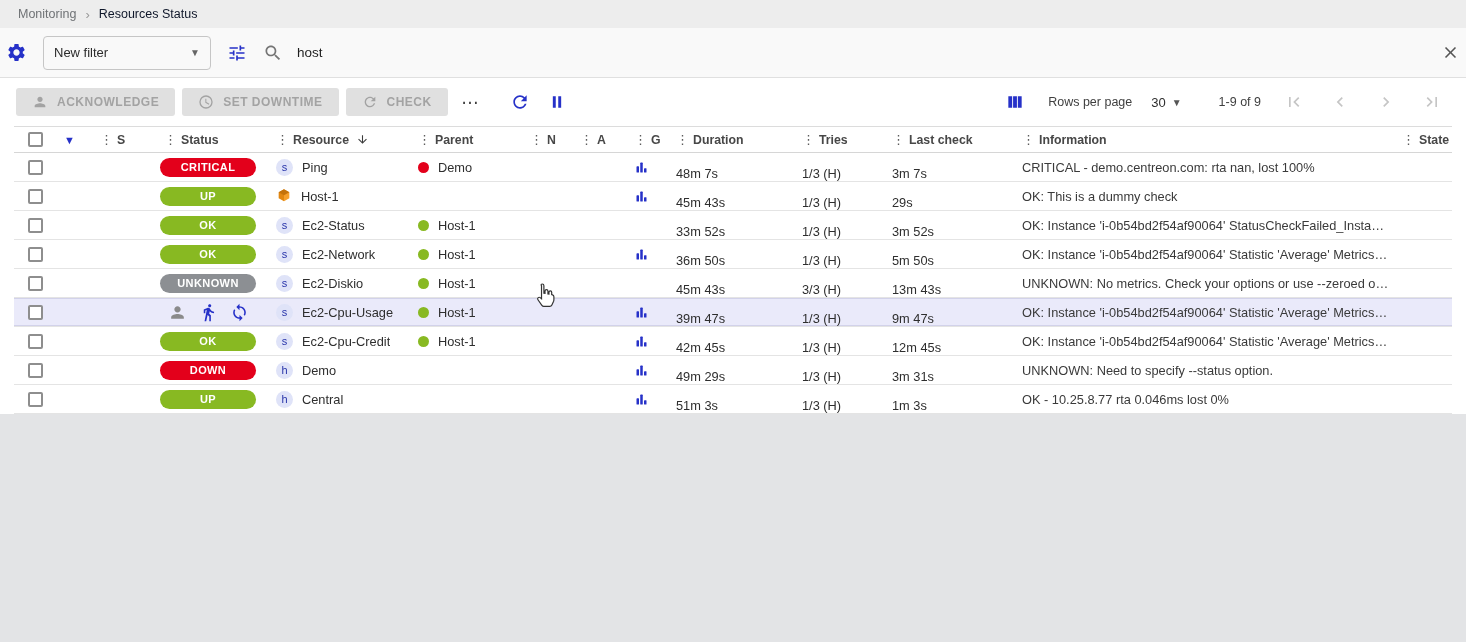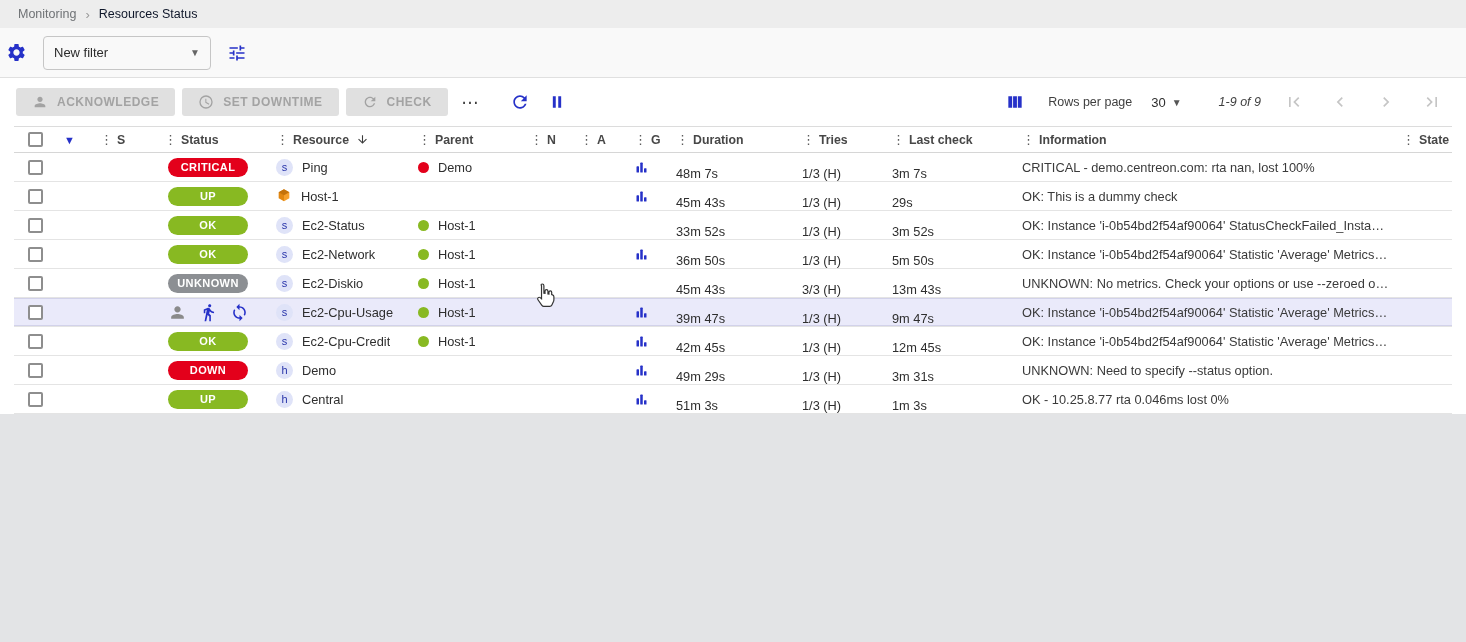--- a/index.html
+++ b/index.html
@@ -60,21 +60,21 @@
     font-size:17px; color:#3c3c3c; cursor:pointer; letter-spacing:2px;
   }
   .icon-btn { background:none; border:none; cursor:pointer; display:flex; align-items:center; }
   .icon-btn svg { width:20px; height:20px; fill:var(--accent,#2631c8); }
   .refresh-btn { margin-left:16px; }
   .pause-btn { margin-left:10px; }
   .columns-btn { margin-left:auto; }
   .rpp-label { font-size:12.5px; color:#3f3f3f; margin:0 12px 0 16px; }
   .rpp-select { display:flex; align-items:center; gap:6px; font-size:13px; color:#2e2e2e; cursor:pointer; }
   .rpp-select .caret { color:#555; font-size:10px; }
-  .range-label { font-size:12.5px; color:#3f3f3f; margin:0 16px 0 30px;font-style:italic; }
+  .range-label { font-size:12.5px; color:#3f3f3f; margin:0 16px 0 30px; }
   .pager { display:flex; align-items:center; gap:26px; padding-right:8px; }
   .pager .pg { background:none; border:none; display:flex; align-items:center; }
   .pager .pg svg { width:20px; height:20px; fill:#c5c5c5; }
 
   
   .table { padding:0 14px; background:#fff; }
   .thead, .row {
     display:grid;
     grid-template-columns: 44px 30px 64px 112px 142px 112px 50px 54px 42px 126px 90px 130px 1fr 62px;
     align-items:center;
@@ -95,21 +95,21 @@
     background:#fff; display:inline-block; cursor:pointer;
   }
   .row { height:29px; border-bottom:1px solid #e4e4e4; font-size:12.8px; color:#2e2e2e; background:#fff; }
   .row.selected {
     background:var(--selected-bg,#eaeafa);
     box-shadow: inset 0 1px 0 #d2d2ea, inset 0 -1px 0 #d2d2ea;
   }
   .status-cell { justify-content:center; padding-left:0; gap:12px; }
   .pill {
     display:inline-flex; align-items:center; justify-content:center;
-    width:80px; height:19px; border-radius:10px;
+    width:96px; height:19px; border-radius:10px;
     color:#fff; font-size:11px; font-weight:bold; letter-spacing:.4px;
   }
   .pill-ok { background:var(--ok,#88b922); }
   .pill-critical { background:var(--critical,#e3001b); }
   .pill-unknown { background:var(--unknown,#8c8f93); }
   .state-icon { width:19px; height:19px; display:inline-flex; }
   .state-icon svg { width:19px; height:19px; }
   .si-gray svg { fill:#8a8a8a; }
   .si-accent svg { fill:var(--accent,#2631c8); }
   .res-cell { gap:9px; }
@@ -147,20 +147,33 @@
   </span>
   <div class="filter-select">
     <span>New filter</span>
     <span class="caret">▼</span>
   </div>
   <span class="tune-icon">
     <svg viewBox="0 0 24 24">
         <path d="M3 17v2h6v-2H3zM3 5v2h10V5H3zm10 16v-2h8v-2h-8v-2h-2v6h2zM7 9v2H3v2h4v2h2V9H7zm14 4v-2H11v2h10zm-6-4h2V7h4V5h-4V3h-2v6z"></path>
       </svg>
   </span>
+  <div class="search-wrap">
+    <span class="search-icon">
+      <svg viewBox="0 0 24 24">
+          <path d="M15.5 14h-.79l-.28-.27C15.41 12.59 16 11.11 16 9.5 16 5.91 13.09 3 9.5 3S3 5.91 3 9.5 5.91 16 9.5 16c1.61 0 3.09-.59 4.23-1.57l.27.28v.79l5 4.99L20.49 19l-4.99-5zm-6 0C7.01 14 5 11.99 5 9.5S7.01 5 9.5 5 14 7.01 14 9.5 11.99 14 9.5 14z"></path>
+        </svg>
+    </span>
+    <input class="search-input" type="text" value="host" style="">
+    <span class="close-icon">
+      <svg viewBox="0 0 24 24">
+          <path d="M19 6.41L17.59 5 12 10.59 6.41 5 5 6.41 10.59 12 5 17.59 6.41 19 12 13.41 17.59 19 19 17.59 13.41 12z"></path>
+        </svg>
+    </span>
+  </div>
 </div>
 
 <div class="content">
 
   <div class="toolbar">
     <button class="btn" disabled="">
       <svg viewBox="0 0 24 24">
           <path d="M12 12c2.21 0 4-1.79 4-4s-1.79-4-4-4-4 1.79-4 4 1.79 4 4 4zm0 2c-2.67 0-8 1.34-8 4v2h16v-2c0-2.66-5.33-4-8-4z"></path>
         </svg>
       <span>ACKNOWLEDGE</span>

